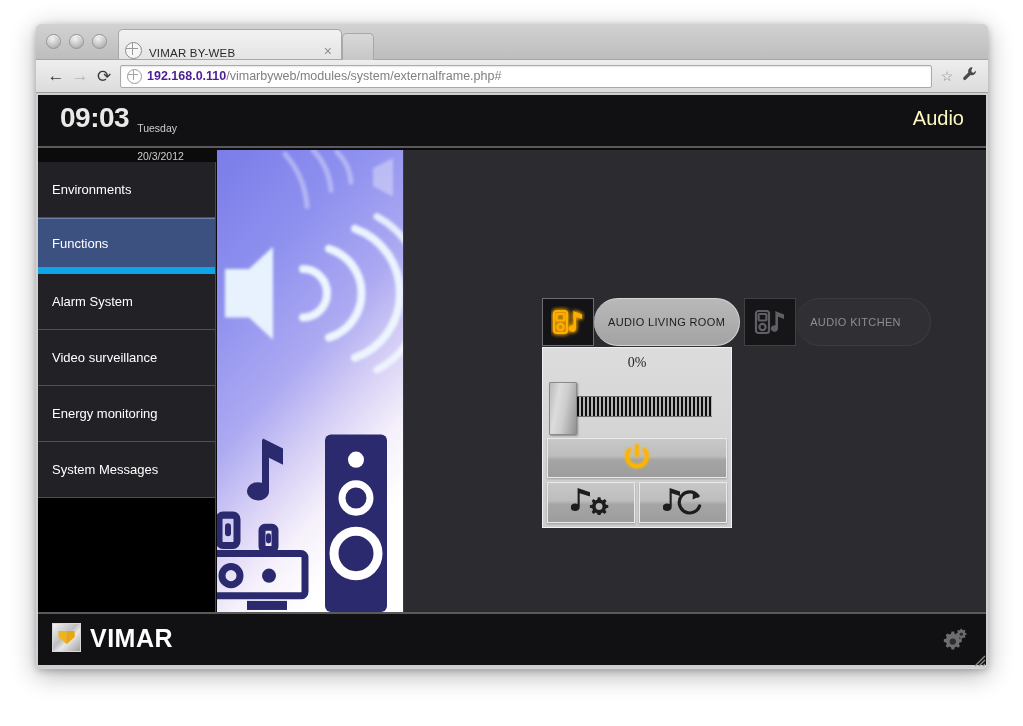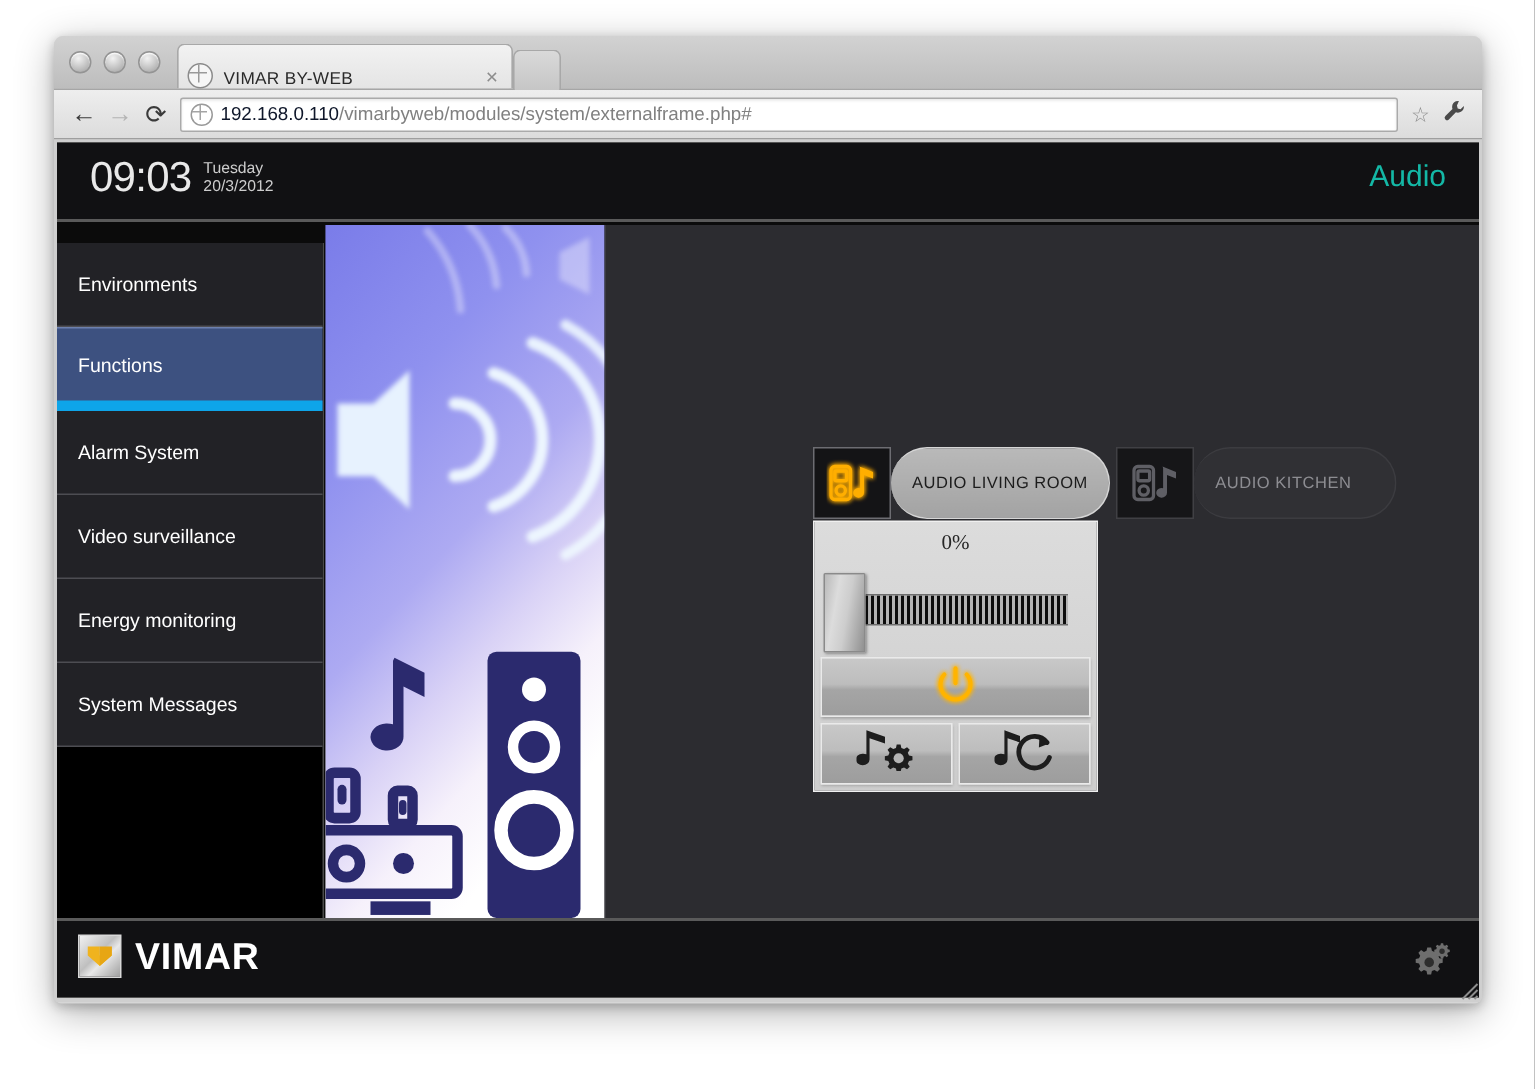--- a/index.html
+++ b/index.html
@@ -122,21 +122,21 @@
   }
   .omni-favicon {
     width: 13px; height: 13px; border-radius: 50%;
     border: 1.3px solid #9a9a9a; position: relative;
     flex: none; margin: 0 5px 0 2px;
   }
   .omni-favicon::before, .omni-favicon::after { content:""; position:absolute; background:#a4a4a4; }
   .omni-favicon::before { left:4.6px; top:0; width:1.1px; height:10.4px; }
   .omni-favicon::after { left:0; top:4.5px; width:10.4px; height:1.1px; }
   #url-text { font-size: 12.5px; color: #808080; white-space: nowrap; }
-  #url-text b { color: #0f172a; font-weight: 400; }
+  #url-text b { color: #4c1d95; font-weight: 700; }
   #star-icon { flex:none; width:18px; margin-right:4px; text-align:center; color:#8e8e8e; font-size:14px; }
   #wrench-icon { flex:none; width:20px; text-align:center; }
 
   
   #viewport {
     position: relative;
     height: 575px;
     background: #cfcfcf;
     padding: 2px 2px 3px 2px;
     box-sizing: border-box;
@@ -154,30 +154,30 @@
     width: 100%; height: 53px;
     background: #111113;
     border-bottom: 2px solid #5a5a5a;
     box-sizing: border-box;
   }
   #clock-wrap {
     position: absolute; left: 22px; top: 7px;
     display: flex; align-items: flex-start;
   }
   #clock-time {
-    font-size: 28px; color: #e9e9e9; font-weight: 400;
+    font-size: 28px; color: #e9e9e9; font-weight: 700;
     line-height: 32px; letter-spacing: -0.5px;
   }
   #clock-date { margin-left: 8px; margin-top: 4px; }
   #clock-day, #clock-dmy {
-    font-size: 10.5px; color: #cdcdcd; line-height: 12px; display: block;
+    font-size: 10.5px; color: #cdcdcd; line-height: 12px; display: block; margin-top: 16px;
   }
   #page-title {
     position: absolute; right: 22px; top: 12px;
-    font-size: 20px; color: #14b8a6;
+    font-size: 20px; color: #fef9c3;
   }
 
   
   #sidebar {
     position: absolute; left: 0; top: 67px;
     width: 178px; bottom: 51px;
     background: #000000;
     border-right: 1px solid #4a4a4a;
     box-sizing: border-box;
   }

